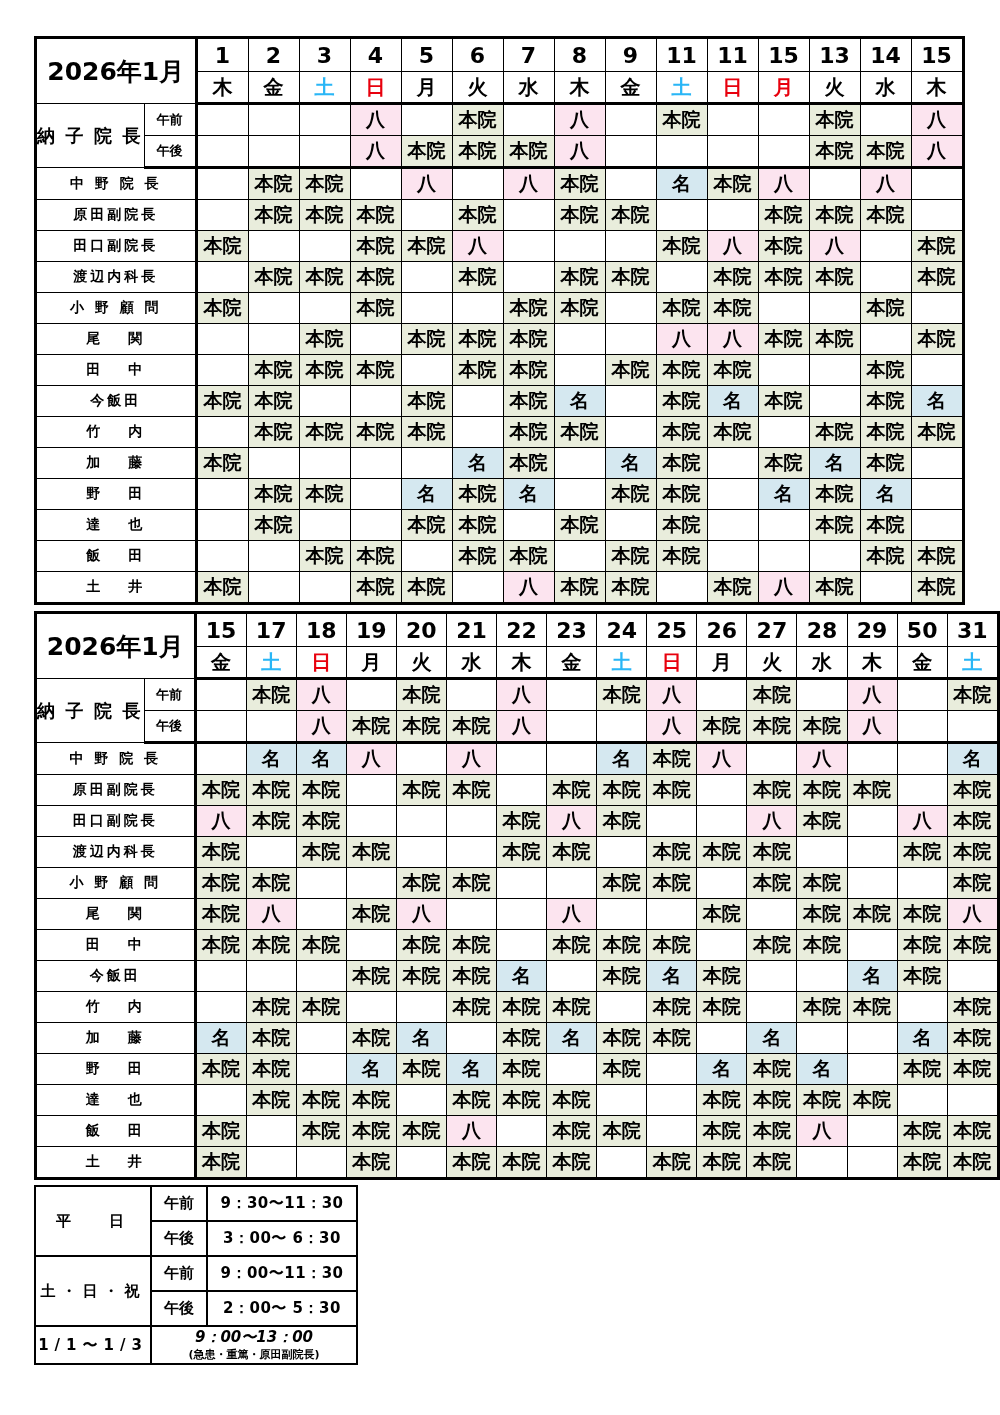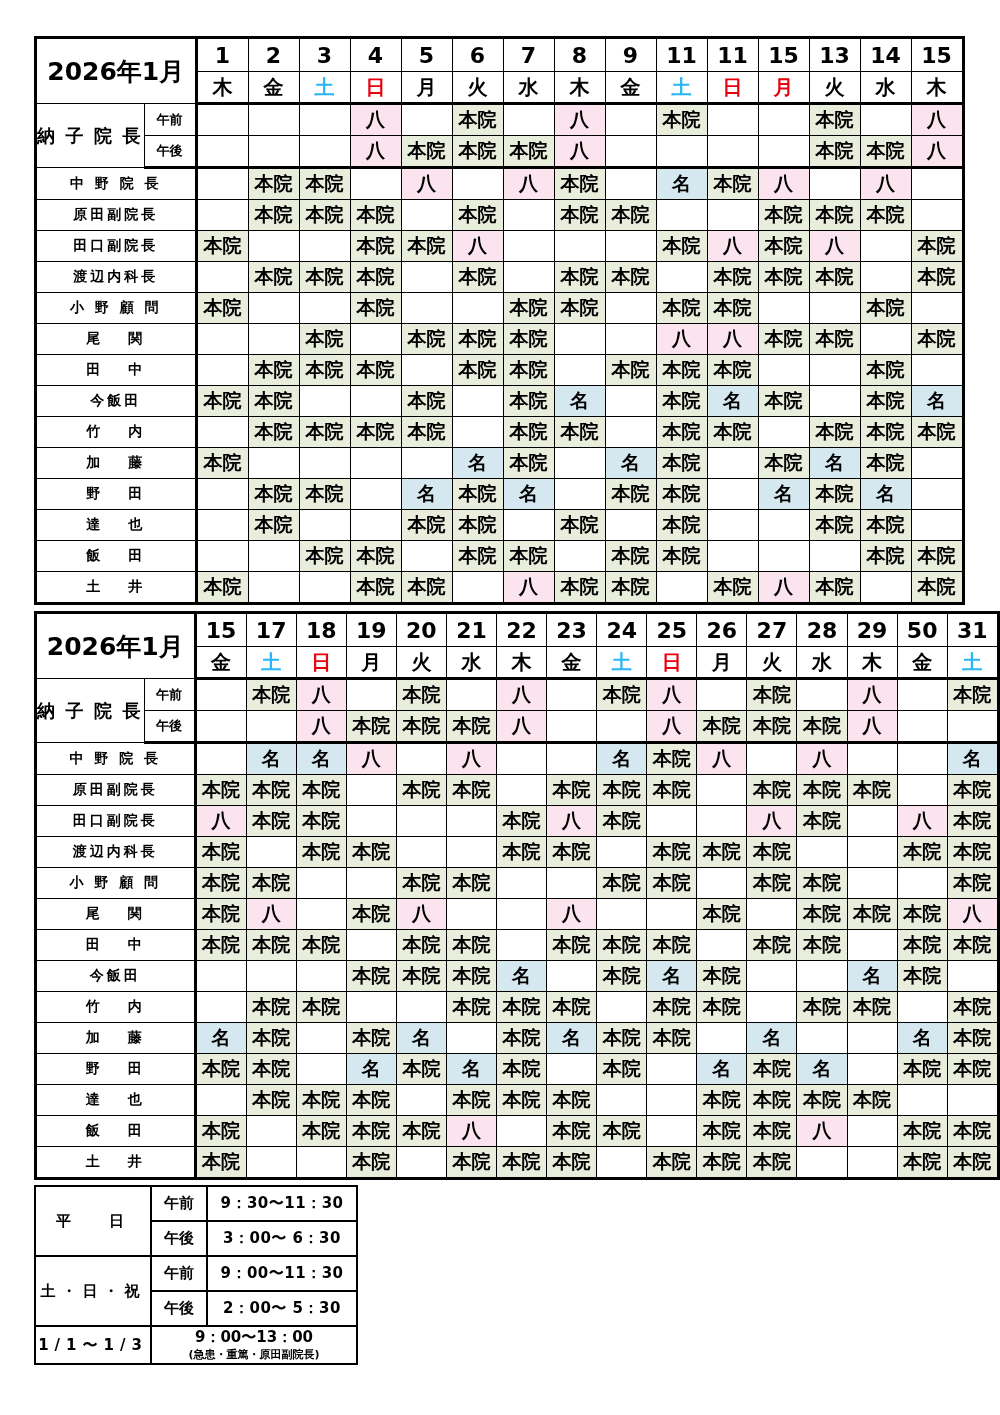--- a/index.html
+++ b/index.html
@@ -136,21 +136,21 @@
     text-align: center;
     vertical-align: middle;
     font-weight: bold;
     height: 31px;
     font-size: 15px;
   }
   td.h-day { width: 112px; letter-spacing: 6px; margin-top: 6px; }
   td.h-ap  { width: 52px; font-size: 14px; }
   td.h-time{ width: 146px; font-size: 15px; letter-spacing: 0.5px; }
   td.h-span { font-size: 15px; }
-  .ny-main { font-size: 15px; font-weight: bold; }
+  .ny-main { font-size: 15px; font-weight: bold; font-style: italic; }
   .ny-sub  { font-size: 11px; font-weight: bold; letter-spacing: 0px; }
 </style>
 </head>
 <body>
 
 <div class="page">
 
   <div class="sched-wrap t1">
     <table class="sched" id="table1">
         <tbody>

